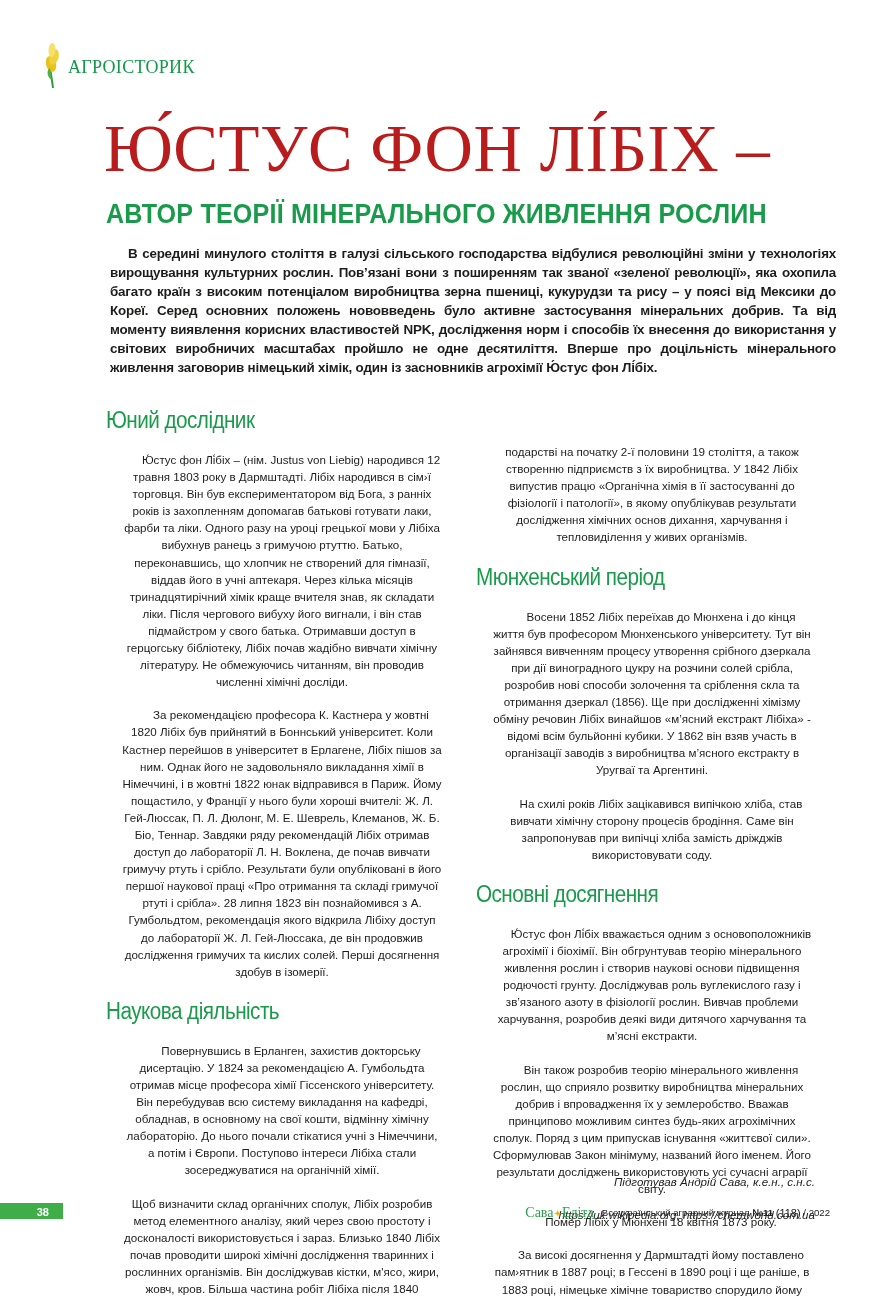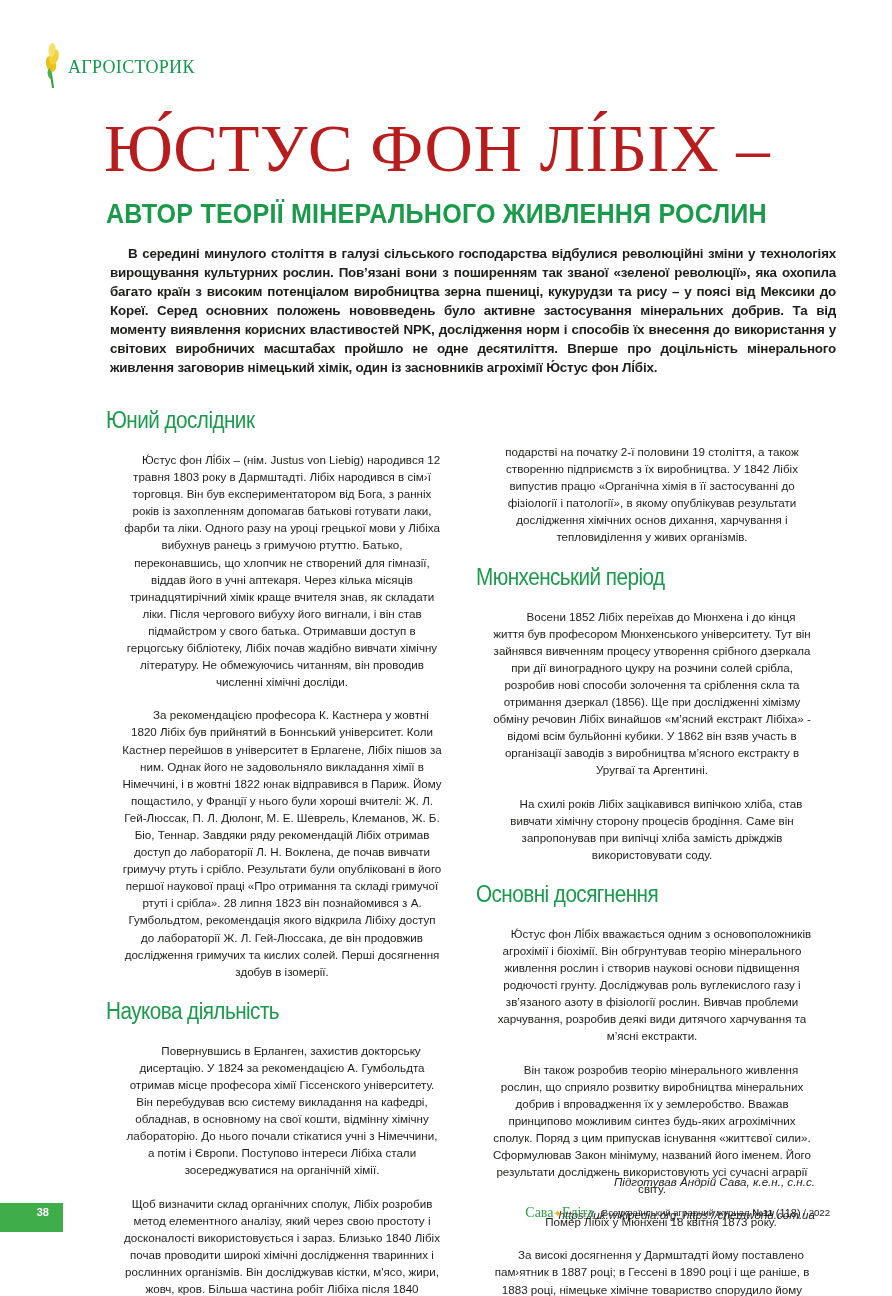--- a/index.html
+++ b/index.html
@@ -20,21 +20,21 @@
 
   .col h2 { font-family: "Liberation Sans", sans-serif; font-weight: normal; color: #1a9b4b; font-size: 23px; line-height: 30px; margin: 0 0 6px 0; letter-spacing: -0.6px; transform: scaleX(0.9); transform-origin: left center; white-space: nowrap; }
   .col p { margin: 16px; text-align: center; }
   .col p.ind { text-indent: 18px; }
   .col .sec { margin-top: 12px; }
 
   .credit { position: absolute; right: 62px; top: 1158px; text-align: right; font-style: italic; font-size: 11.6px; line-height: 18px; }
   .credit div { margin: 15px; }
 
   .footer { position: absolute; left: 0; right: 0; top: 1203px; height: 20px; }
-  .page-num { position: absolute; left: 0; top: 0; width: 63px; height: 29px; background: #3fae49; color: #fff; font-weight: bold; font-size: 11px; line-height: 19px; text-align: right; padding-right: 14px; box-sizing: border-box; }
+  .page-num { position: absolute; left: 0; top: 0; width: 63px; height: 16px; background: #3fae49; color: #fff; font-weight: bold; font-size: 11px; line-height: 19px; text-align: right; padding-right: 14px; box-sizing: border-box; }
   .journal { position: absolute; right: 62px; top: 0; height: 19px; display: flex; align-items: center; font-size: 9.6px; color: #222; white-space: nowrap; }
   .journal .logo { font-family: "Liberation Serif", serif; color: #2f9e4a; font-size: 14px; margin-right: 8px; }
   .journal .logo .star { color: #f2b400; font-size: 10px; }
   .journal b { font-weight: bold; }
   .journal .issue-paren { font-size: 11px; }
 </style>
 </head>
 <body>
 
 <div class="rubric">

